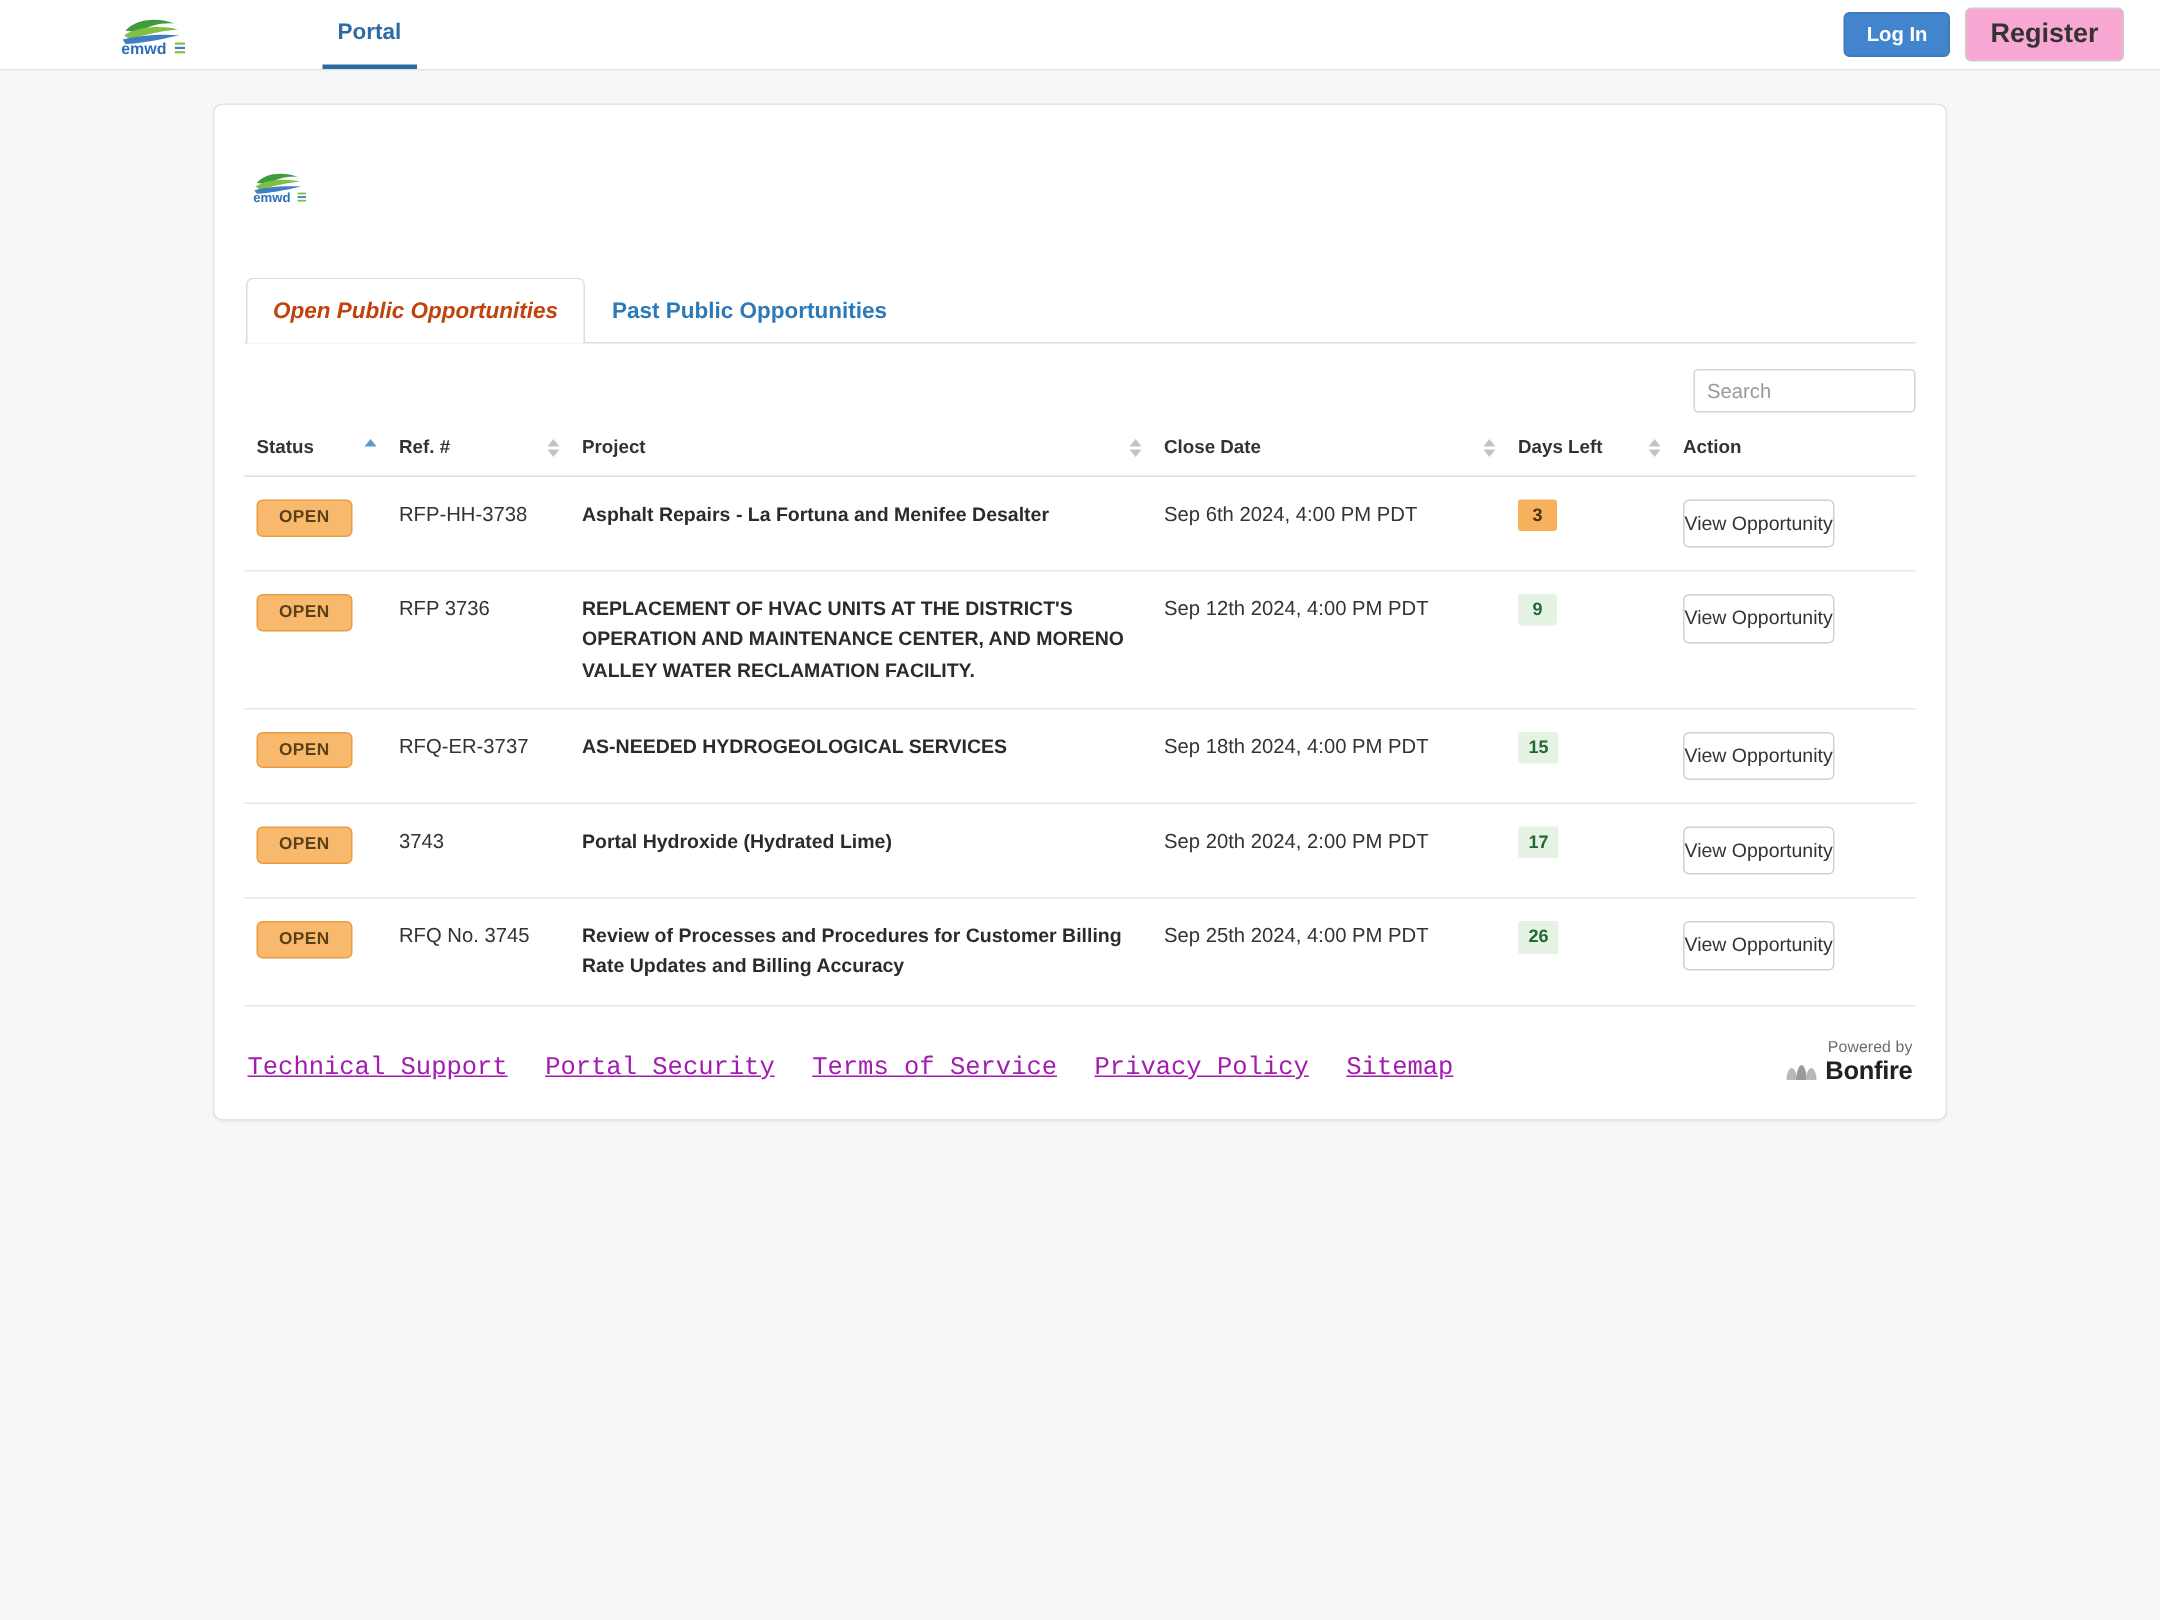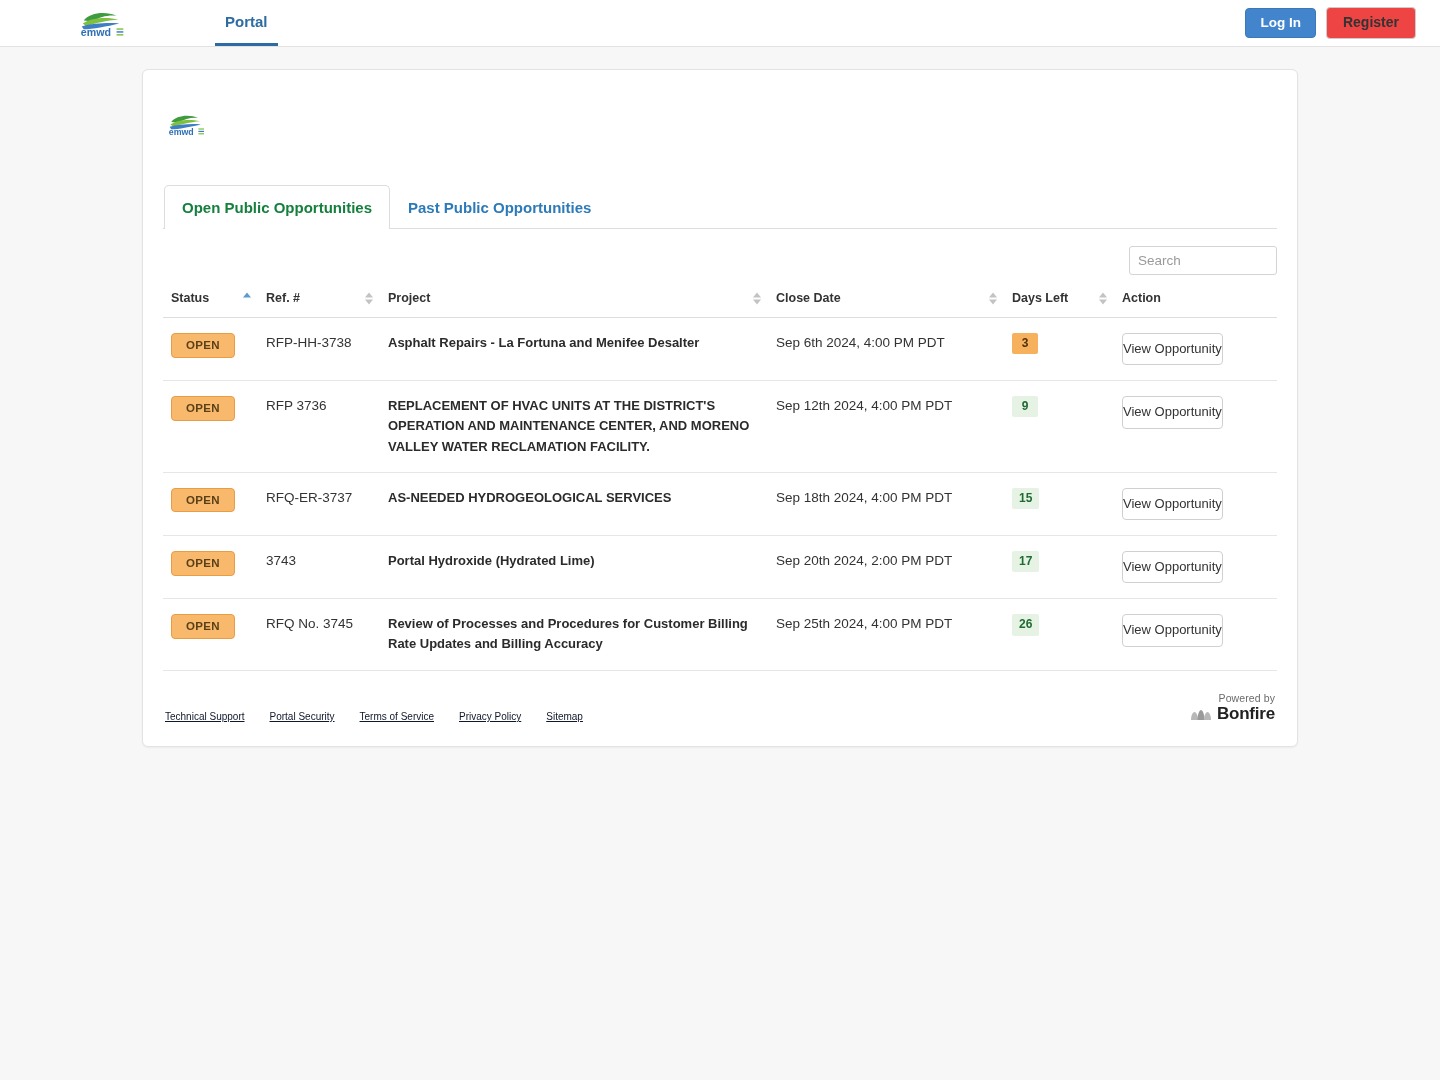--- a/index.html
+++ b/index.html
@@ -60,25 +60,25 @@
     border: 1px solid #3c78b8;
     border-radius: 4px;
     font-size: 13.5px;
     font-weight: bold;
     padding: 7px 14px;
     cursor: pointer;
     font-family: inherit;
     line-height: 1.1;
   }
   .btn-register {
-    background: #ef4444;
+    background: #f9a8d4;
     color: #333333;
     border: 1px solid #cccccc;
     border-radius: 4px;
-    font-size: 14px;
+    font-size: 18px;
     font-weight: bold;
     padding: 7px 16px;
     cursor: pointer;
     font-family: inherit;
     line-height: 1.1;
   }
 
   
   .page {
     padding: 22px 0 0 0;
@@ -139,21 +139,22 @@
     margin-bottom: -1px;
     color: #2d7ab8;
     line-height: 1.2;
     background: transparent;
   }
   .tab.active {
     background: #ffffff;
     border-color: #dddddd;
     border-top-left-radius: 5px;
     border-top-right-radius: 5px;
-    color: #15803d;
+    color: #c2410c;
+    font-style: italic;
   }
 
   
   .search-row {
     display: flex;
     justify-content: flex-end;
     padding: 17px 0 10px 0;
   }
   .search-input {
     width: 148px;
@@ -273,24 +274,25 @@
 
   
   .card-footer {
     display: flex;
     align-items: flex-end;
     justify-content: space-between;
     padding: 22px 2px 4px 2px;
   }
   .footer-links { display: flex; gap: 25px; }
   .footer-links a {
-    font-size: 10px;
-    color: #0f172a;
+    font-size: 17px;
+    color: #a21caf;
     text-decoration: underline;
     cursor: pointer;
+    font-family: Liberation Mono, monospace;
   }
   .powered {
     text-align: right;
     line-height: 1;
   }
   .powered-label {
     font-size: 10.5px;
     color: #6b6b6b;
     display: block;
     margin-bottom: 2px;

